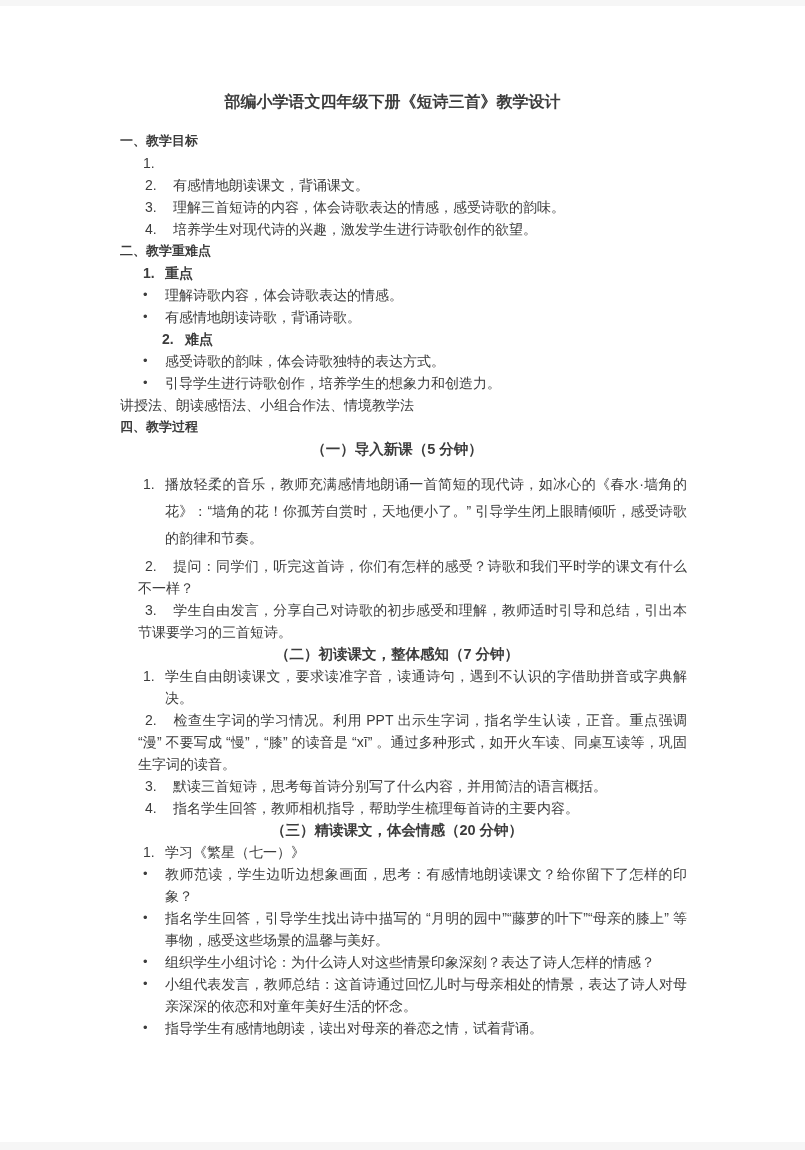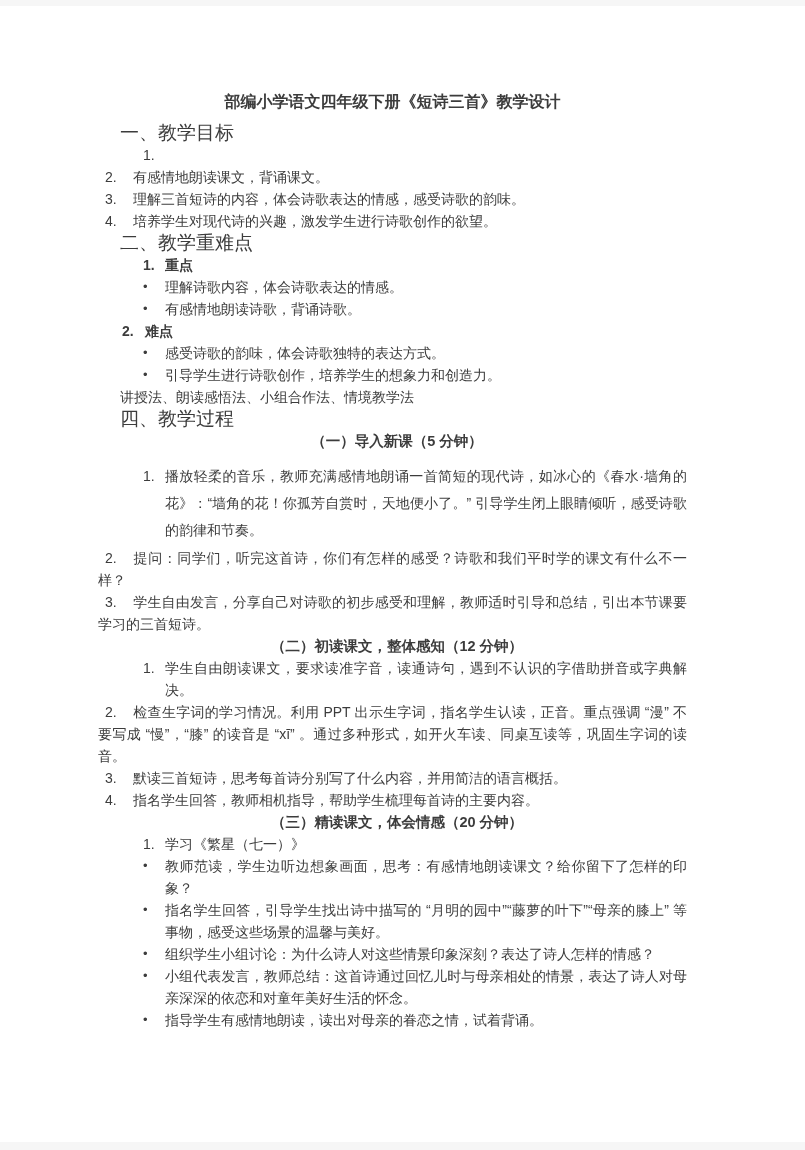--- a/index.html
+++ b/index.html
@@ -17,44 +17,44 @@
   .doc {
     padding: 90px 118px 0 98px;
     font-size: 14px;
     line-height: 22px;
   }
   .title {
     text-align: center;
     font-weight: bold;
     font-size: 16px;
     line-height: 24px;
-    margin-bottom: 8px;
+    margin-bottom: 16px;
   }
   .h1 {
-    font-weight: normal;
-    font-size: 19px;
+    font-weight: bold;
+    font-size: 13px;
     padding-left: 22px;
   }
   .h2 {
     font-weight: bold;
     font-size: 14.5px;
     padding-left: 9px;
     text-align: center;
   }
   .p-plain { padding-left: 22px; }
 
   
   .li { display: flex; }
   .li.a, .li.bullet { padding-left: 45px; }
   .li .num { flex: 0 0 22px; }
   .li .txt { flex: 1; text-align: justify; text-justify: inter-ideograph; }
   .li .dot { font-size: 13px; }
 
   
-  .li.b { display: block; text-align: justify; text-justify: inter-ideograph; }
+  .li.b { display: block; text-align: justify; text-justify: inter-ideograph; margin-left: 40px; }
   .li.b .bnum { display: inline-block; min-width: 28px; padding-left: 7px; box-sizing: content-box; }
   .li.b2 { padding-left: 24px; }
   .li.b2 .bnum { min-width: 23px; padding-left: 0; }
 
   .bold { font-weight: bold; }
 
   
   .sp { line-height: 27px; margin: 11px 0 3px 0; }
 </style>
 </head>
@@ -110,21 +110,21 @@
   <div class="h2">（一）导入新课（5 分钟）</div>
 
   <div class="li a sp">
     <span class="num">1.</span>
     <span class="txt">播放轻柔的音乐，教师充满感情地朗诵一首简短的现代诗，如冰心的《春水·墙角的花》：“墙角的花！你孤芳自赏时，天地便小了。” 引导学生闭上眼睛倾听，感受诗歌的韵律和节奏。</span>
   </div>
 
   <div class="li b"><span class="bnum">2.</span><span>提问：同学们，听完这首诗，你们有怎样的感受？诗歌和我们平时学的课文有什么不一样？</span></div>
   <div class="li b"><span class="bnum">3.</span><span>学生自由发言，分享自己对诗歌的初步感受和理解，教师适时引导和总结，引出本节课要学习的三首短诗。</span></div>
 
-  <div class="h2">（二）初读课文，整体感知（12 分钟）</div>
+  <div class="h2">（二）初读课文，整体感知（7 分钟）</div>
 
   <div class="li a">
     <span class="num">1.</span>
     <span class="txt">学生自由朗读课文，要求读准字音，读通诗句，遇到不认识的字借助拼音或字典解决。</span>
   </div>
 
   <div class="li b"><span class="bnum">2.</span><span>检查生字词的学习情况。利用 PPT 出示生字词，指名学生认读，正音。重点强调 “漫” 不要写成 “慢”，“膝” 的读音是 “xī” 。通过多种形式，如开火车读、同桌互读等，巩固生字词的读音。</span></div>
   <div class="li b"><span class="bnum">3.</span><span>默读三首短诗，思考每首诗分别写了什么内容，并用简洁的语言概括。</span></div>
   <div class="li b"><span class="bnum">4.</span><span>指名学生回答，教师相机指导，帮助学生梳理每首诗的主要内容。</span></div>
 

